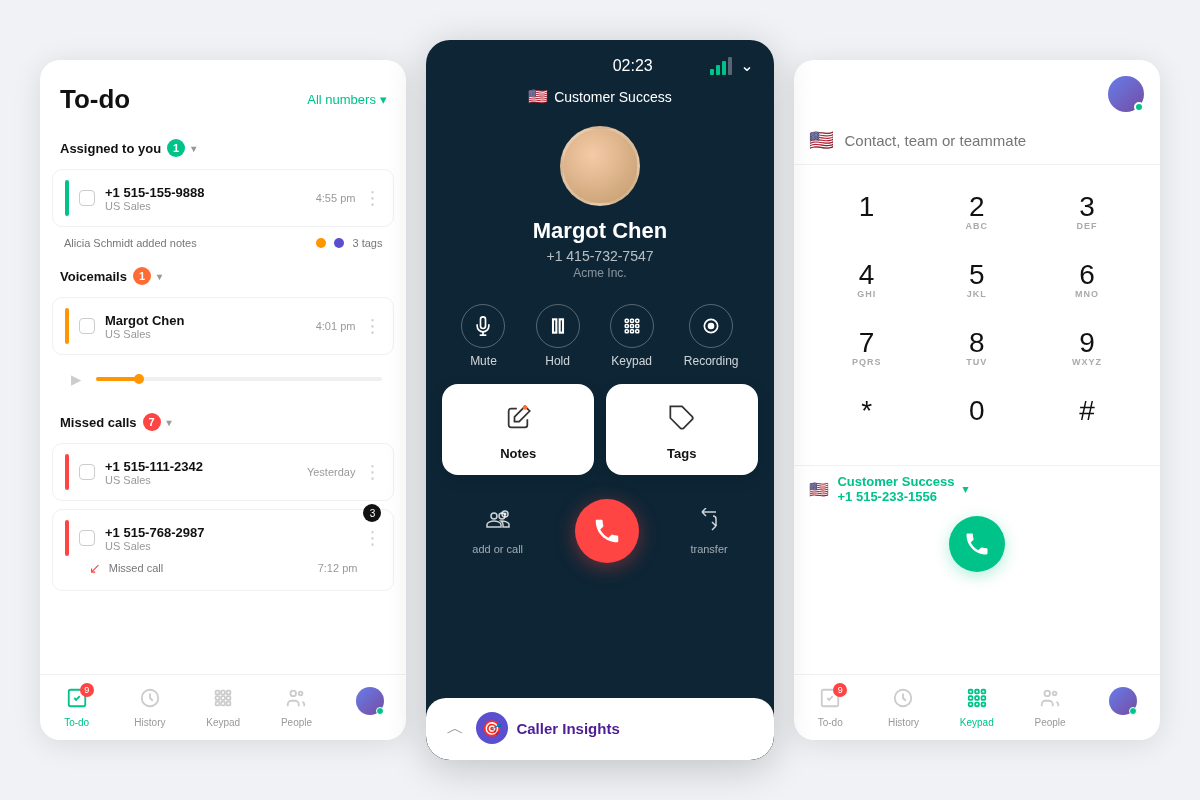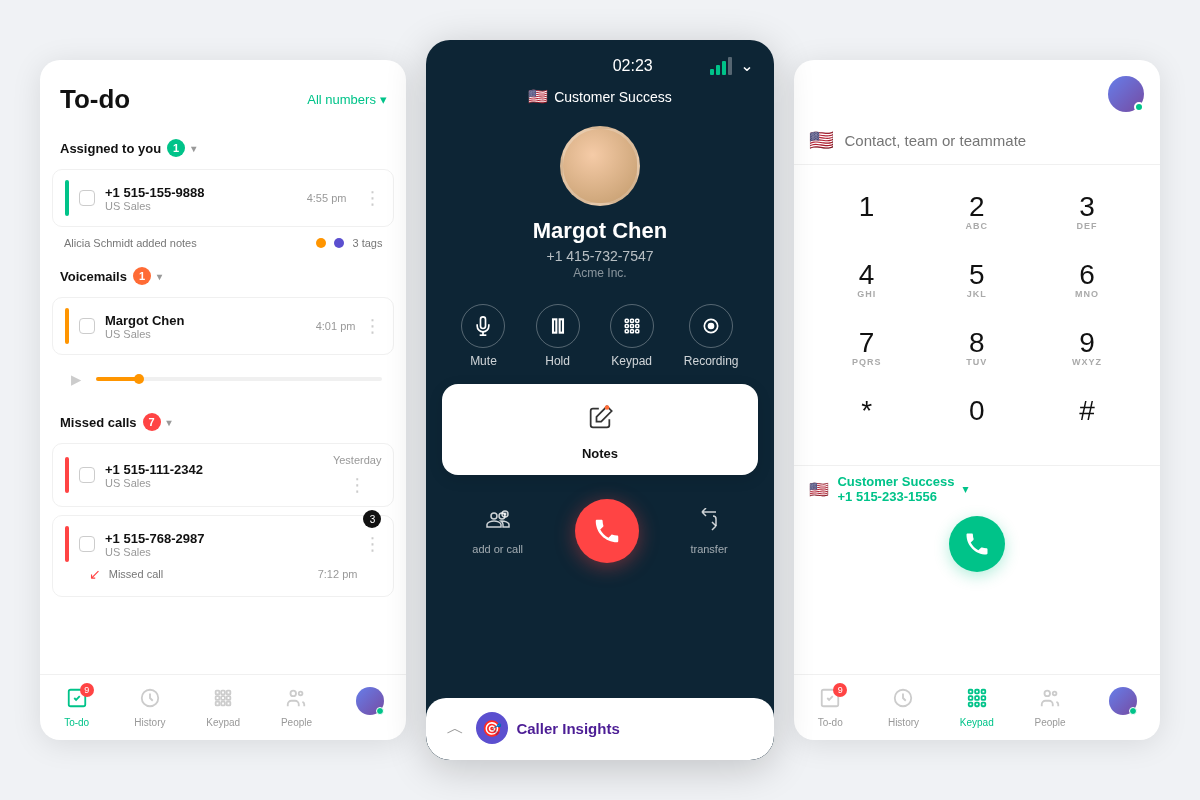--- a/index.html
+++ b/index.html
@@ -660,21 +660,21 @@
     <div class="call-item">
       <div class="call-item-row">
         <div class="call-item-left">
           <div class="call-item-indicator"></div>
           <div class="call-checkbox"></div>
           <div class="call-info">
             <div class="call-number">+1 515-155-9888</div>
             <div class="call-label">US Sales</div>
           </div>
         </div>
-        <div style="display:flex;align-items:center;gap:17px;">
+        <div style="display:flex;align-items:center;gap:8px;">
           <span class="call-time">4:55 pm</span>
           <span class="call-dots">⋮</span>
         </div>
       </div>
     </div>
     <div class="call-note-row">
       <span class="call-note-text">Alicia Schmidt added notes</span>
       <div class="tags-container">
         <div class="tag-dot" style="background:#ff9500;"></div>
         <div class="tag-dot" style="background:#5b4fcf;"></div>
@@ -720,21 +720,21 @@
     <div class="call-item">
       <div class="call-item-row">
         <div class="call-item-left">
           <div class="call-item-indicator call-item-indicator-red"></div>
           <div class="call-checkbox"></div>
           <div class="call-info">
             <div class="call-number">+1 515-111-2342</div>
             <div class="call-label">US Sales</div>
           </div>
         </div>
-        <div style="display:flex;align-items:center;gap:8px;flex-direction:column;">
+        <div style="display:flex;align-items:center;gap:8px;">
           <span class="call-time">Yesterday</span>
           <span class="call-dots">⋮</span>
         </div>
       </div>
     </div>
     <div class="call-item" style="margin-top:4px;position:relative;">
       <div style="position:absolute;top:-6px;right:12px;" class="bottom-badge">3</div>
       <div class="call-item-row">
         <div class="call-item-left">
           <div class="call-item-indicator call-item-indicator-red"></div>
@@ -890,20 +890,29 @@
       <div class="action-card">
         <div class="action-card-icon">
           <svg width="28" height="28" viewBox="0 0 24 24" fill="none" stroke="#333" stroke-width="1.5">
               <path d="M11 4H6a2 2 0 0 0-2 2v12a2 2 0 0 0 2 2h12a2 2 0 0 0 2-2v-5"></path>
               <path d="M18 2l4 4-9 9H9v-4l9-9z"></path>
               <circle cx="18" cy="3" r="2" fill="#ff6b35" stroke="none"></circle>
             </svg>
         </div>
         <span class="action-card-label">Notes</span>
       </div>
+      <div class="action-card">
+        <div class="action-card-icon">
+          <svg width="28" height="28" viewBox="0 0 24 24" fill="none" stroke="#333" stroke-width="1.5">
+              <path d="M20.59 13.41l-7.17 7.17a2 2 0 0 1-2.83 0L2 12V2h10l8.59 8.59a2 2 0 0 1 0 2.82z"></path>
+              <line x1="7" y1="7" x2="7.01" y2="7"></line>
+            </svg>
+        </div>
+        <span class="action-card-label">Tags</span>
+      </div>
     </div>
 
     <div class="end-call-area">
       <div class="end-call-side">
         <div class="end-call-side-icon">
           <svg width="24" height="24" viewBox="0 0 24 24" fill="none" stroke="rgba(255,255,255,0.8)" stroke-width="1.5">
               <path d="M16 11c1.66 0 2.99-1.34 2.99-3S17.66 5 16 5c-1.66 0-3 1.34-3 3s1.34 3 3 3zm-8 0c1.66 0 2.99-1.34 2.99-3S9.66 5 8 5C6.34 5 5 6.34 5 8s1.34 3 3 3zm0 2c-2.33 0-7 1.17-7 3.5V19h14v-2.5c0-2.33-4.67-3.5-7-3.5zm8 0c-.29 0-.62.02-.97.05 1.16.84 1.97 1.97 1.97 3.45V19h6v-2.5c0-2.33-4.67-3.5-7-3.5z"></path>
               <circle cx="19" cy="6" r="3" fill="none" stroke="rgba(255,255,255,0.8)" stroke-width="1.5"></circle>
               <line x1="19" y1="4.5" x2="19" y2="7.5" stroke="rgba(255,255,255,0.8)" stroke-width="1.5"></line>
               <line x1="17.5" y1="6" x2="20.5" y2="6" stroke="rgba(255,255,255,0.8)" stroke-width="1.5"></line>

